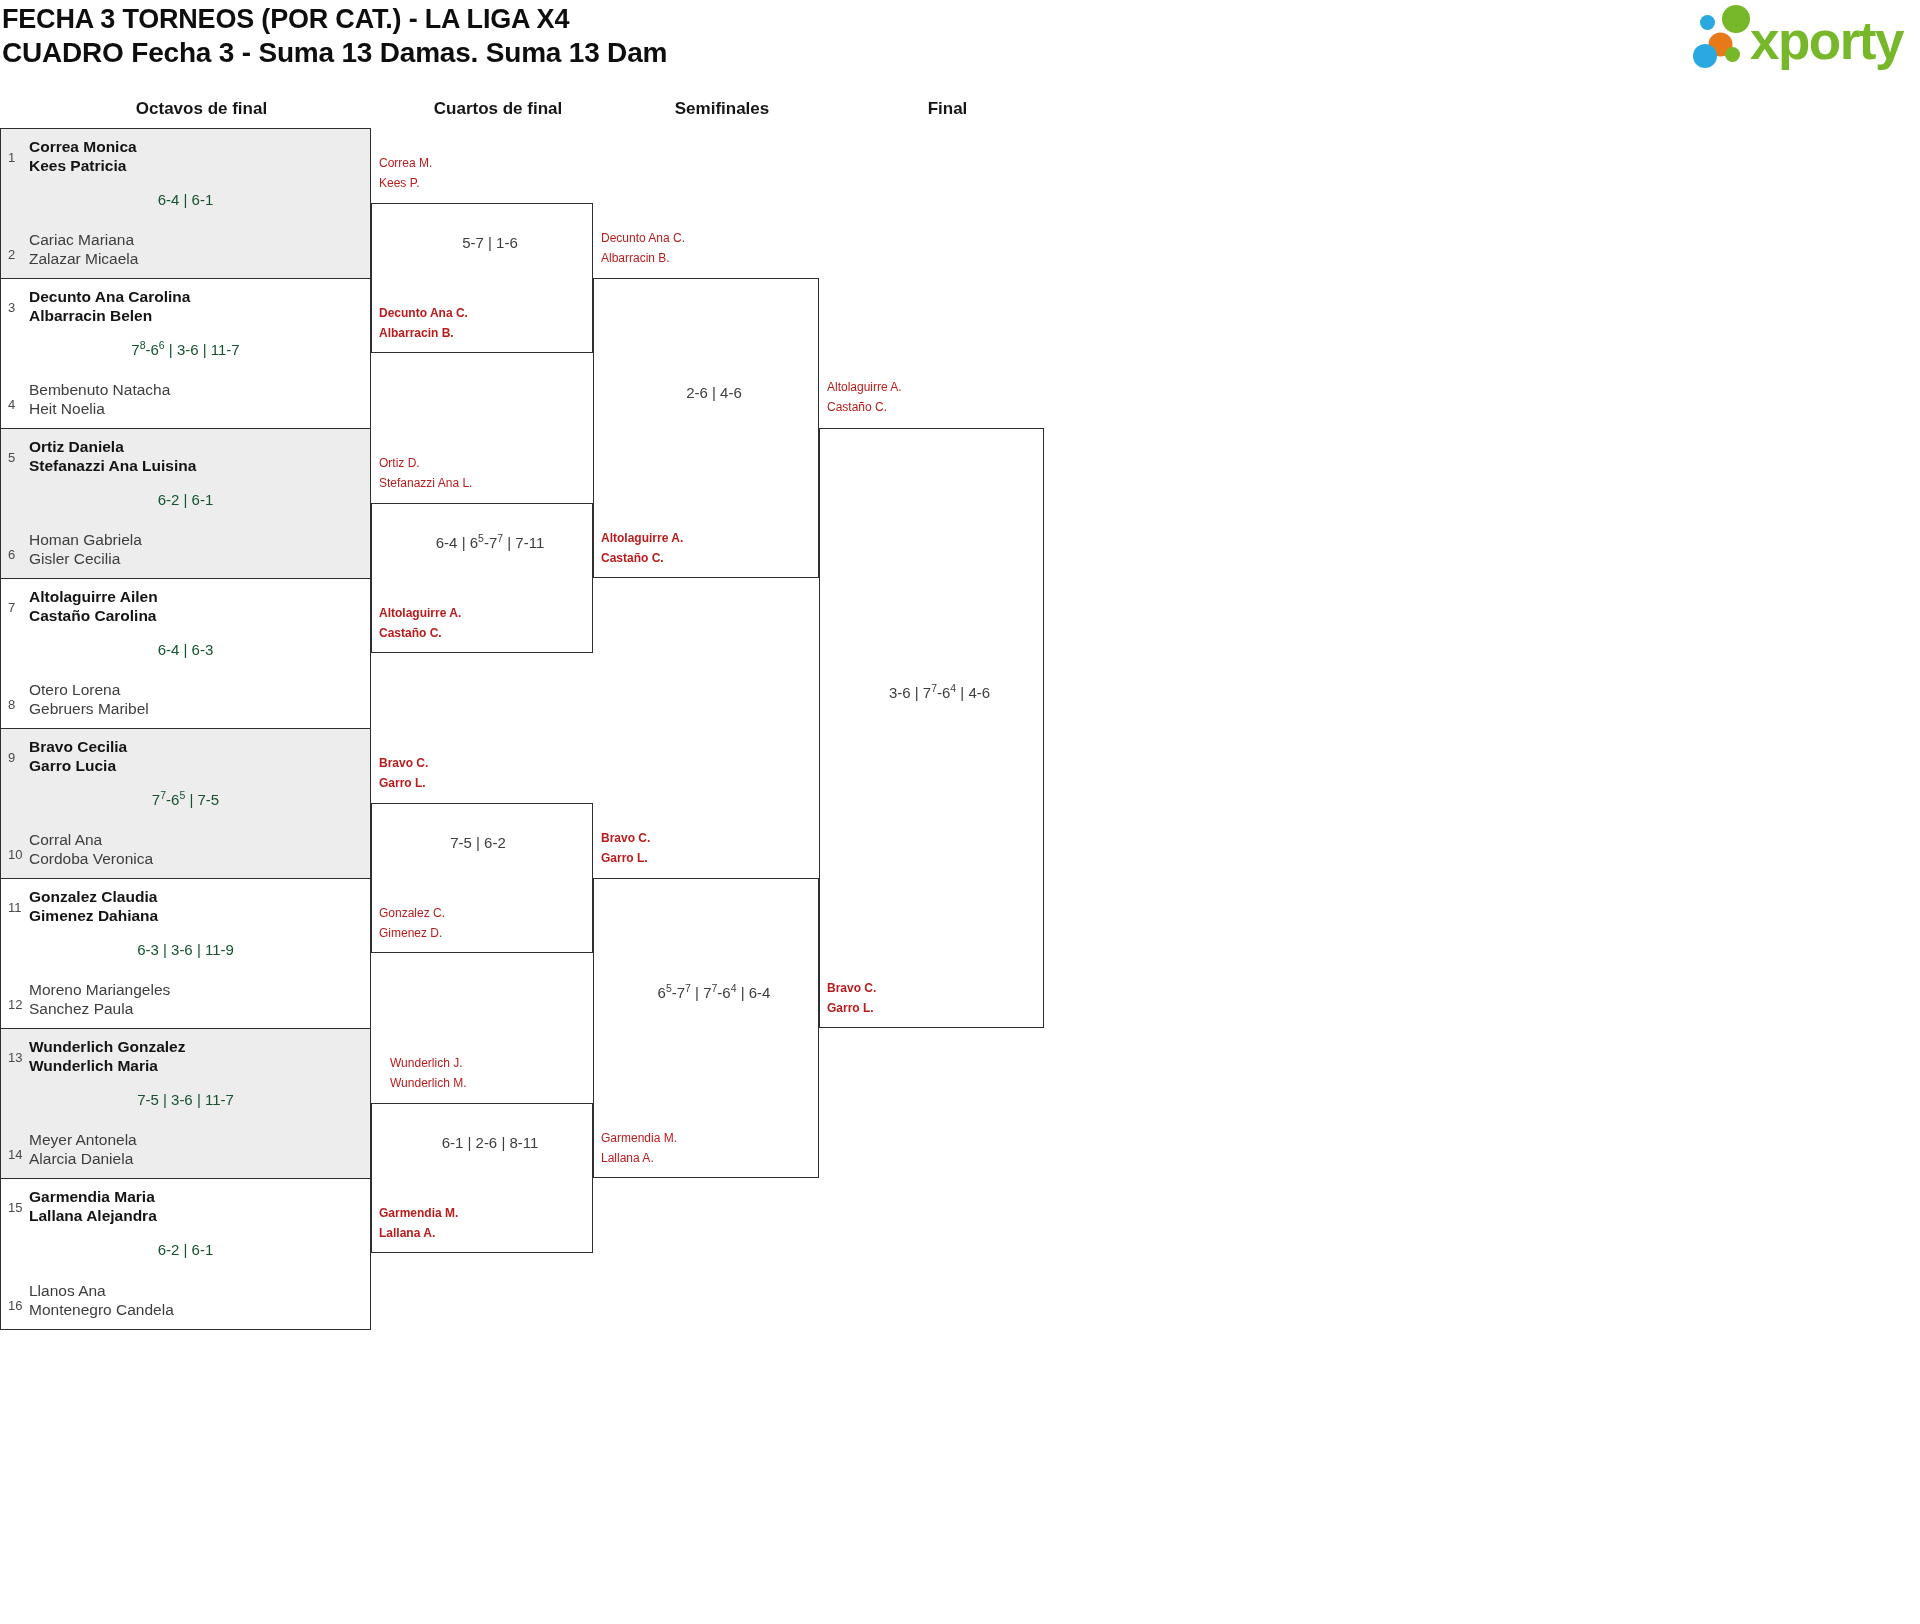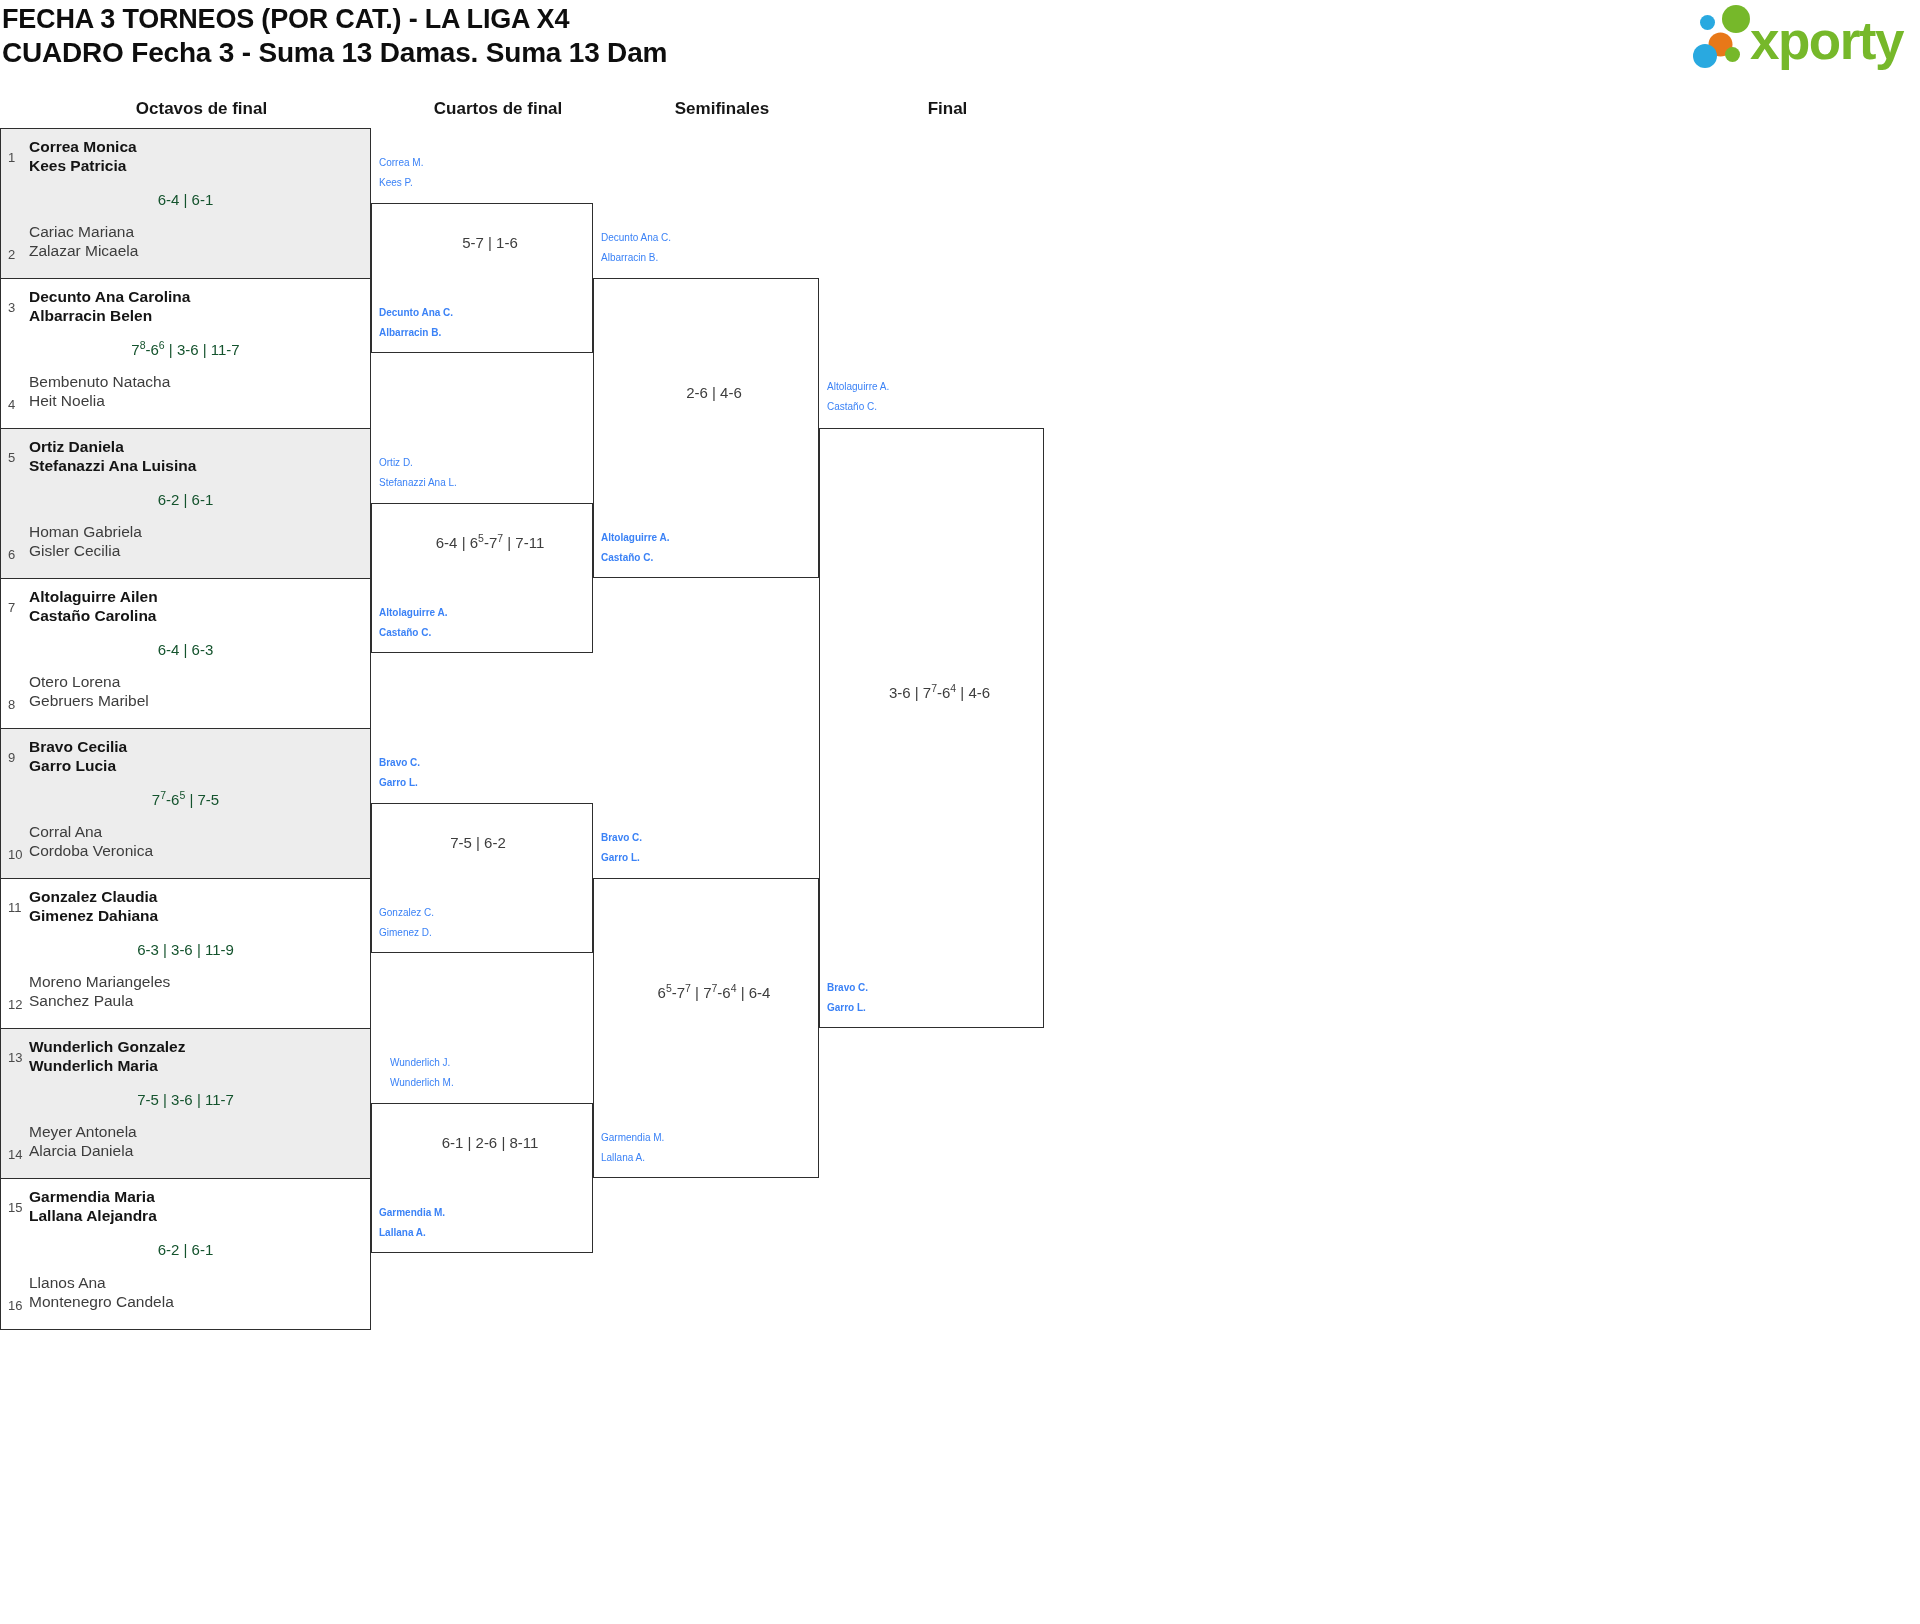--- a/index.html
+++ b/index.html
@@ -9,26 +9,26 @@
   .title-line2{position:absolute;left:2px;top:37px;font-size:28px;font-weight:700;color:#0e0e0e;letter-spacing:-.2px;white-space:nowrap;}
   .round-header{position:absolute;top:99px;font-size:17px;font-weight:700;color:#161616;text-align:center;margin-left:16px;}
   
   .o16{position:absolute;left:0;top:128px;width:371px;border:1.5px solid #2e2e2e;box-sizing:border-box;}
   .o-row{position:relative;height:150px;box-sizing:border-box;border-bottom:1.5px solid #2e2e2e;background:#fff;}
   .o-row:last-child{border-bottom:none;}
   .o-row.shaded{background:#ededed;}
   .o-seed{position:absolute;left:7px;width:20px;font-size:13px;color:#4a4a4a;line-height:15px;}
   .o-seed.top{top:21px;} .o-seed.bottom{bottom:16px;}
   .o-team{position:absolute;left:28px;font-size:15.5px;line-height:19px;color:#3d3d3d;white-space:nowrap;}
-  .o-team.top{top:8px;} .o-team.bottom{bottom:18px;}
+  .o-team.top{top:8px;} .o-team.bottom{bottom:10px;}
   .o-score{position:absolute;left:0;right:0;top:62px;text-align:center;font-size:15px;color:#14532d;}
   .winner{font-weight:700;color:#141414;}
   
   .match-box{position:absolute;border:1.5px solid #2e2e2e;box-sizing:border-box;background:transparent;}
-  .adv-label{position:absolute;width:215px;font-size:10px;line-height:20px;color:#3b82f6;white-space:nowrap;}
+  .adv-label{position:absolute;width:215px;font-size:12px;line-height:20px;color:#b91c1c;white-space:nowrap;}
   .box-score{position:absolute;text-align:center;font-size:15px;color:#3d3d3d;line-height:20px;padding-left:8px;}
   sup{font-size:10.5px;line-height:0;vertical-align:6px;}
   .logo{position:absolute;left:1688px;top:2px;}
 </style>
 </head>
 <body>
 
 <div class="stage">
 
   <div class="title-line1">FECHA 3 TORNEOS (POR CAT.) - LA LIGA X4</div>

